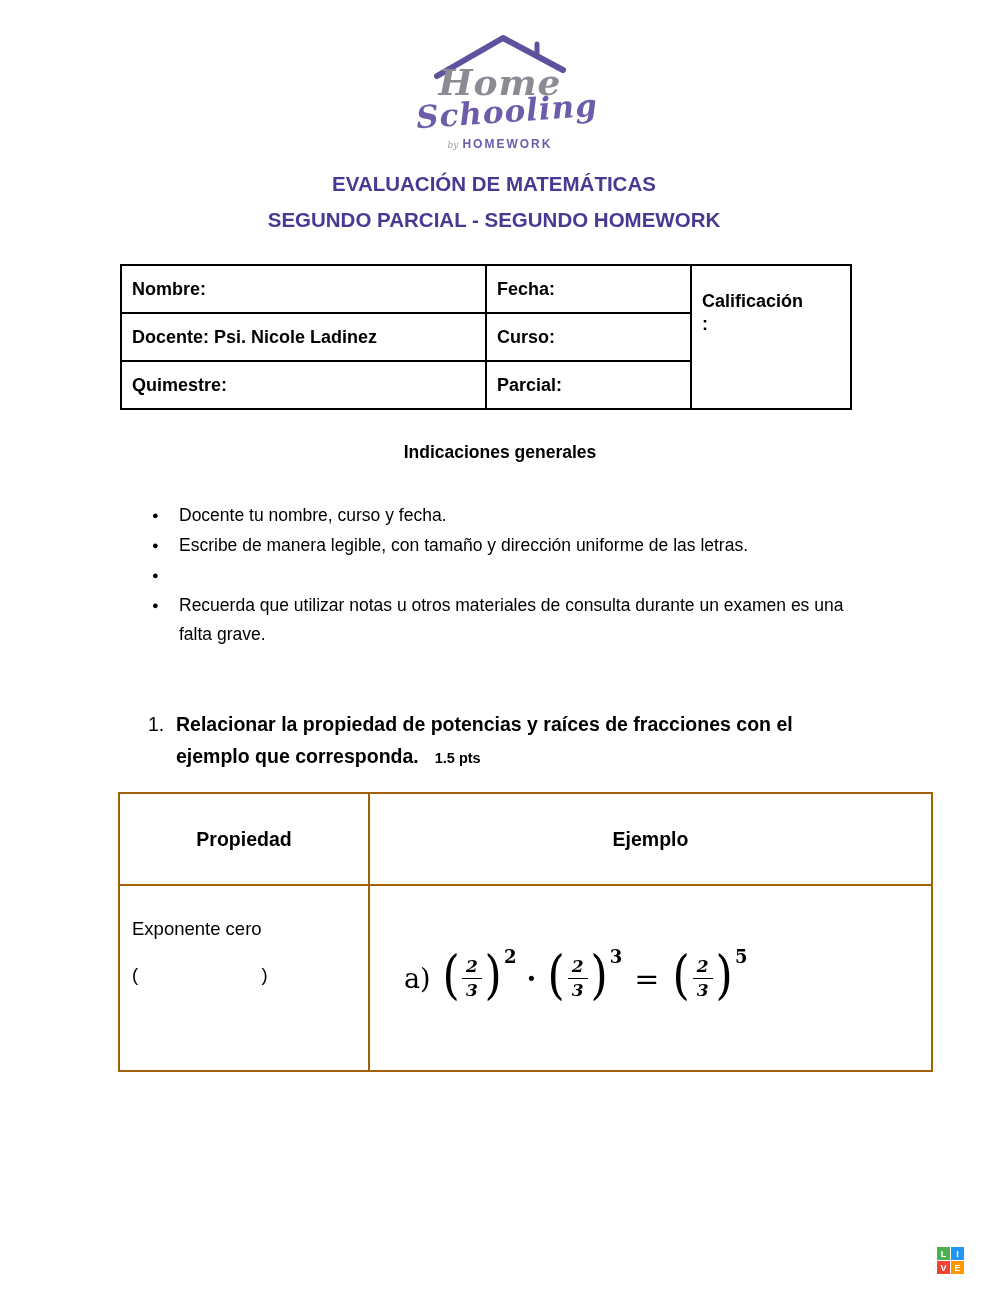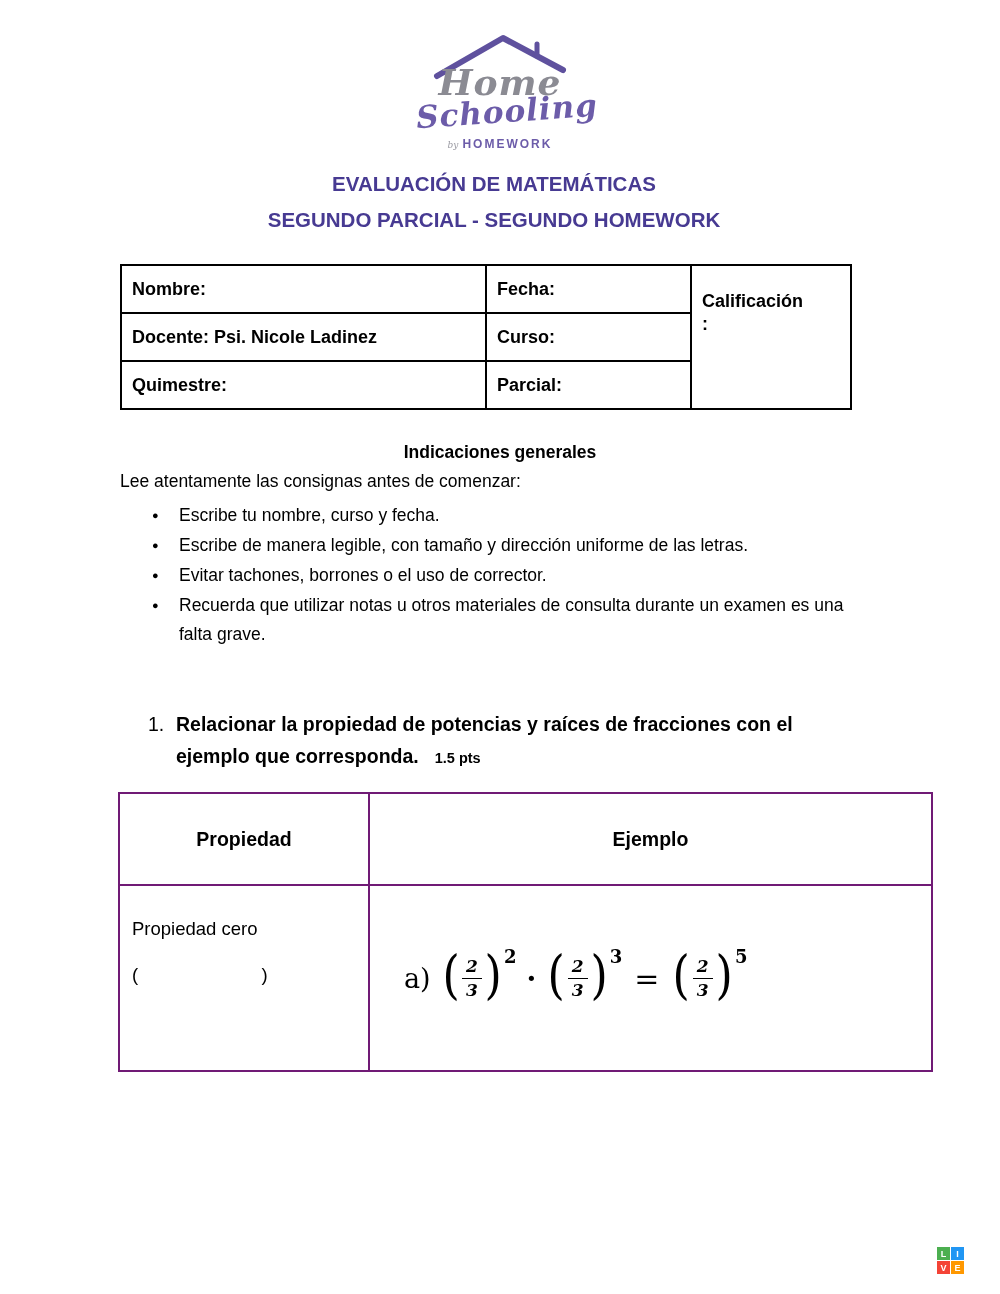--- a/index.html
+++ b/index.html
@@ -47,21 +47,21 @@
   .bullet-text { font-size:17.5px; line-height:29px; max-width:680px; }
 
   
   .question { position:absolute; top:708px; left:148px; display:flex; }
   .q-num { font-size:19.5px; line-height:32px; width:28px; flex:0 0 28px; }
   .q-text { font-weight:bold; font-size:19.5px; line-height:32px; max-width:690px; }
   .q-pts { font-size:14.5px; font-weight:bold; margin-left:16px; }
 
   
   .match-table { position:absolute; top:792px; left:118px; border-collapse:collapse; table-layout:fixed; }
-  .match-table td { border:2px solid #701a75; background:#fff; }
+  .match-table td { border:2px solid #a16207; background:#fff; }
   .match-table .mh { height:88px; text-align:center; vertical-align:middle; font-weight:bold; font-size:19.5px; }
   .match-table .mc1 { width:226px; }
   .match-table .mc2 { width:526px; }
   .match-table .prop-cell { height:152px; vertical-align:top; padding:32px 10px 0 12px; font-size:18.5px; }
   .answer-blank { display:block; margin-top:24px; white-space:pre; font-size:18.5px; }
   .example-cell { vertical-align:middle; padding-left:34px; }
 
   
   .formula { display:flex; align-items:center; font-family:"DejaVu Serif", serif; }
   .f-label { font-size:27px; margin-right:10px; }
@@ -122,55 +122,53 @@
         <td class="c2">Curso:</td>
       </tr>
       <tr>
         <td class="c1">Quimestre:</td>
         <td class="c2">Parcial:</td>
       </tr>
     </tbody>
   </table>
 
   <div class="instr-heading">Indicaciones generales</div>
-  <div class="instr-intro">Lee atentamente las consignas antes de comenzar:</div>
 
   <ul class="bullets">
     <li>
       <span class="bullet-glyph">●</span>
-      <span class="bullet-text">Escribe tu nombre, curso y fecha.</span>
+      <span class="bullet-text">Docente tu nombre, curso y fecha.</span>
     </li>
     <li>
       <span class="bullet-glyph">●</span>
       <span class="bullet-text">Escribe de manera legible, con tamaño y dirección uniforme de las letras.</span>
     </li>
     <li>
       <span class="bullet-glyph">●</span>
-      <span class="bullet-text">Evitar tachones, borrones o el uso de corrector.</span>
     </li>
     <li>
       <span class="bullet-glyph">●</span>
       <span class="bullet-text">Recuerda que utilizar notas u otros materiales de consulta durante un examen es una falta grave.</span>
     </li>
   </ul>
 
   <div class="question">
     <span class="q-num">1.</span>
     <span class="q-text"><span>Relacionar la propiedad de potencias y raíces de fracciones con el ejemplo que corresponda.</span><span class="q-pts">1.5 pts</span></span>
   </div>
 
   <table class="match-table">
     <tbody>
       <tr>
         <td class="mh mc1">Propiedad</td>
         <td class="mh mc2">Ejemplo</td>
       </tr>
       <tr>
         <td class="prop-cell mc1">
-          <span>Propiedad cero</span>
+          <span>Exponente cero</span>
           <span class="answer-blank">(                        )</span>
         </td>
         <td class="example-cell mc2">
           <div class="formula">
             <span class="f-label">a)</span>
             <span class="term">
               <span class="paren">(</span>
               <span class="frac">
                 <span class="num">2</span>
                 <span class="den">3</span>

